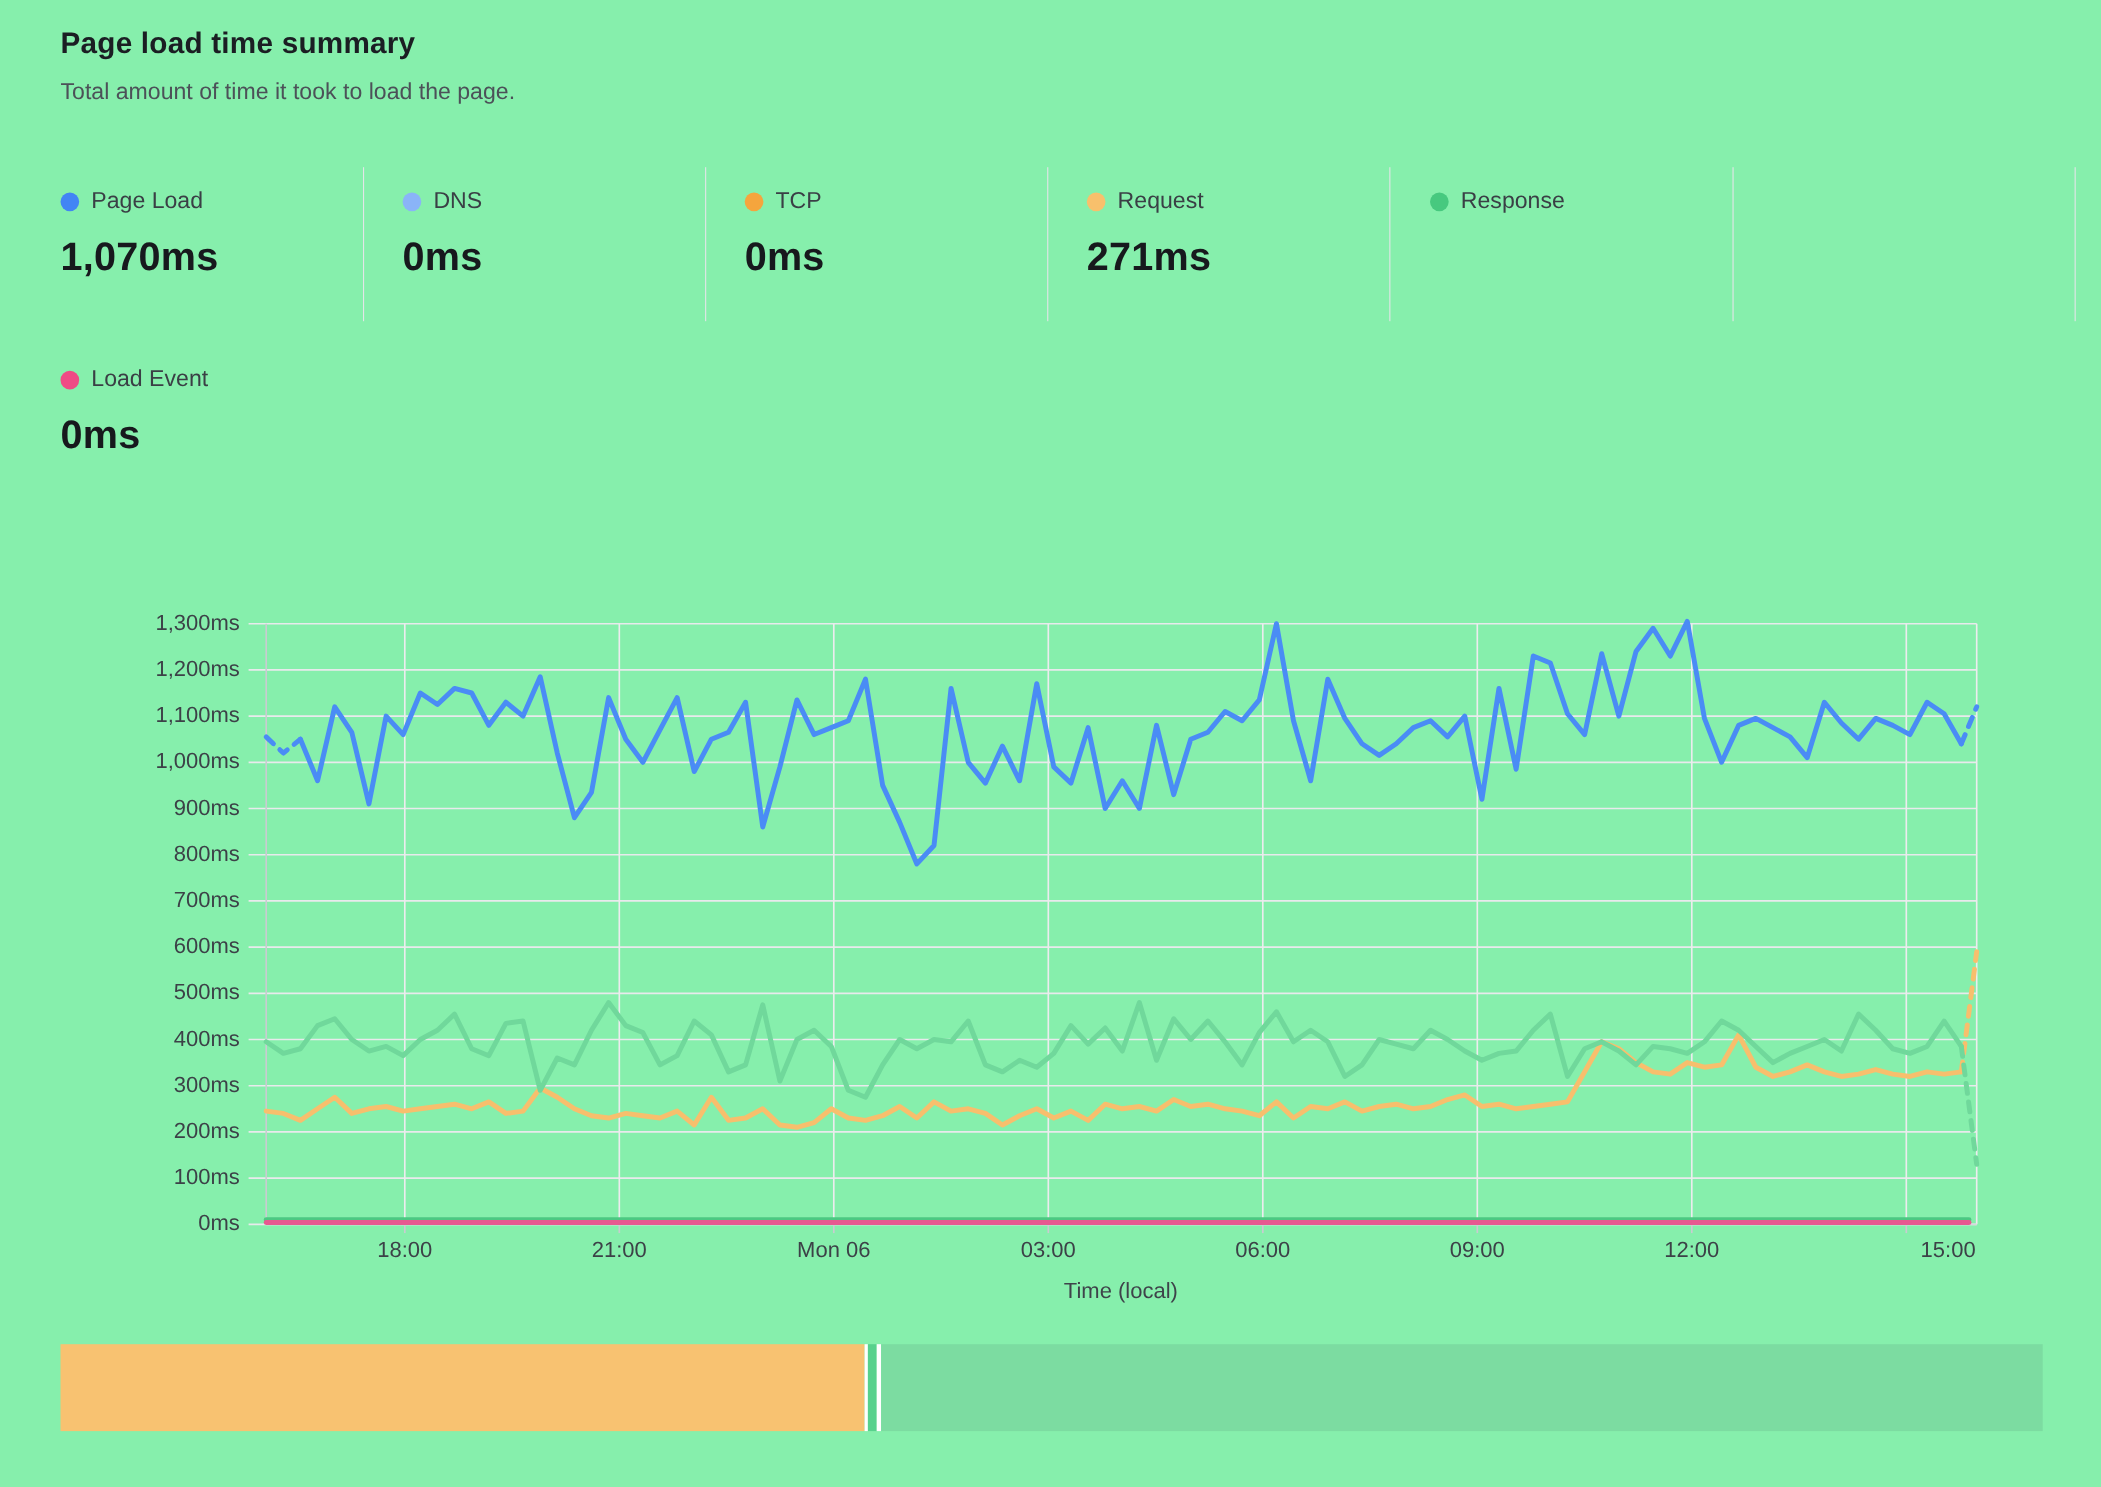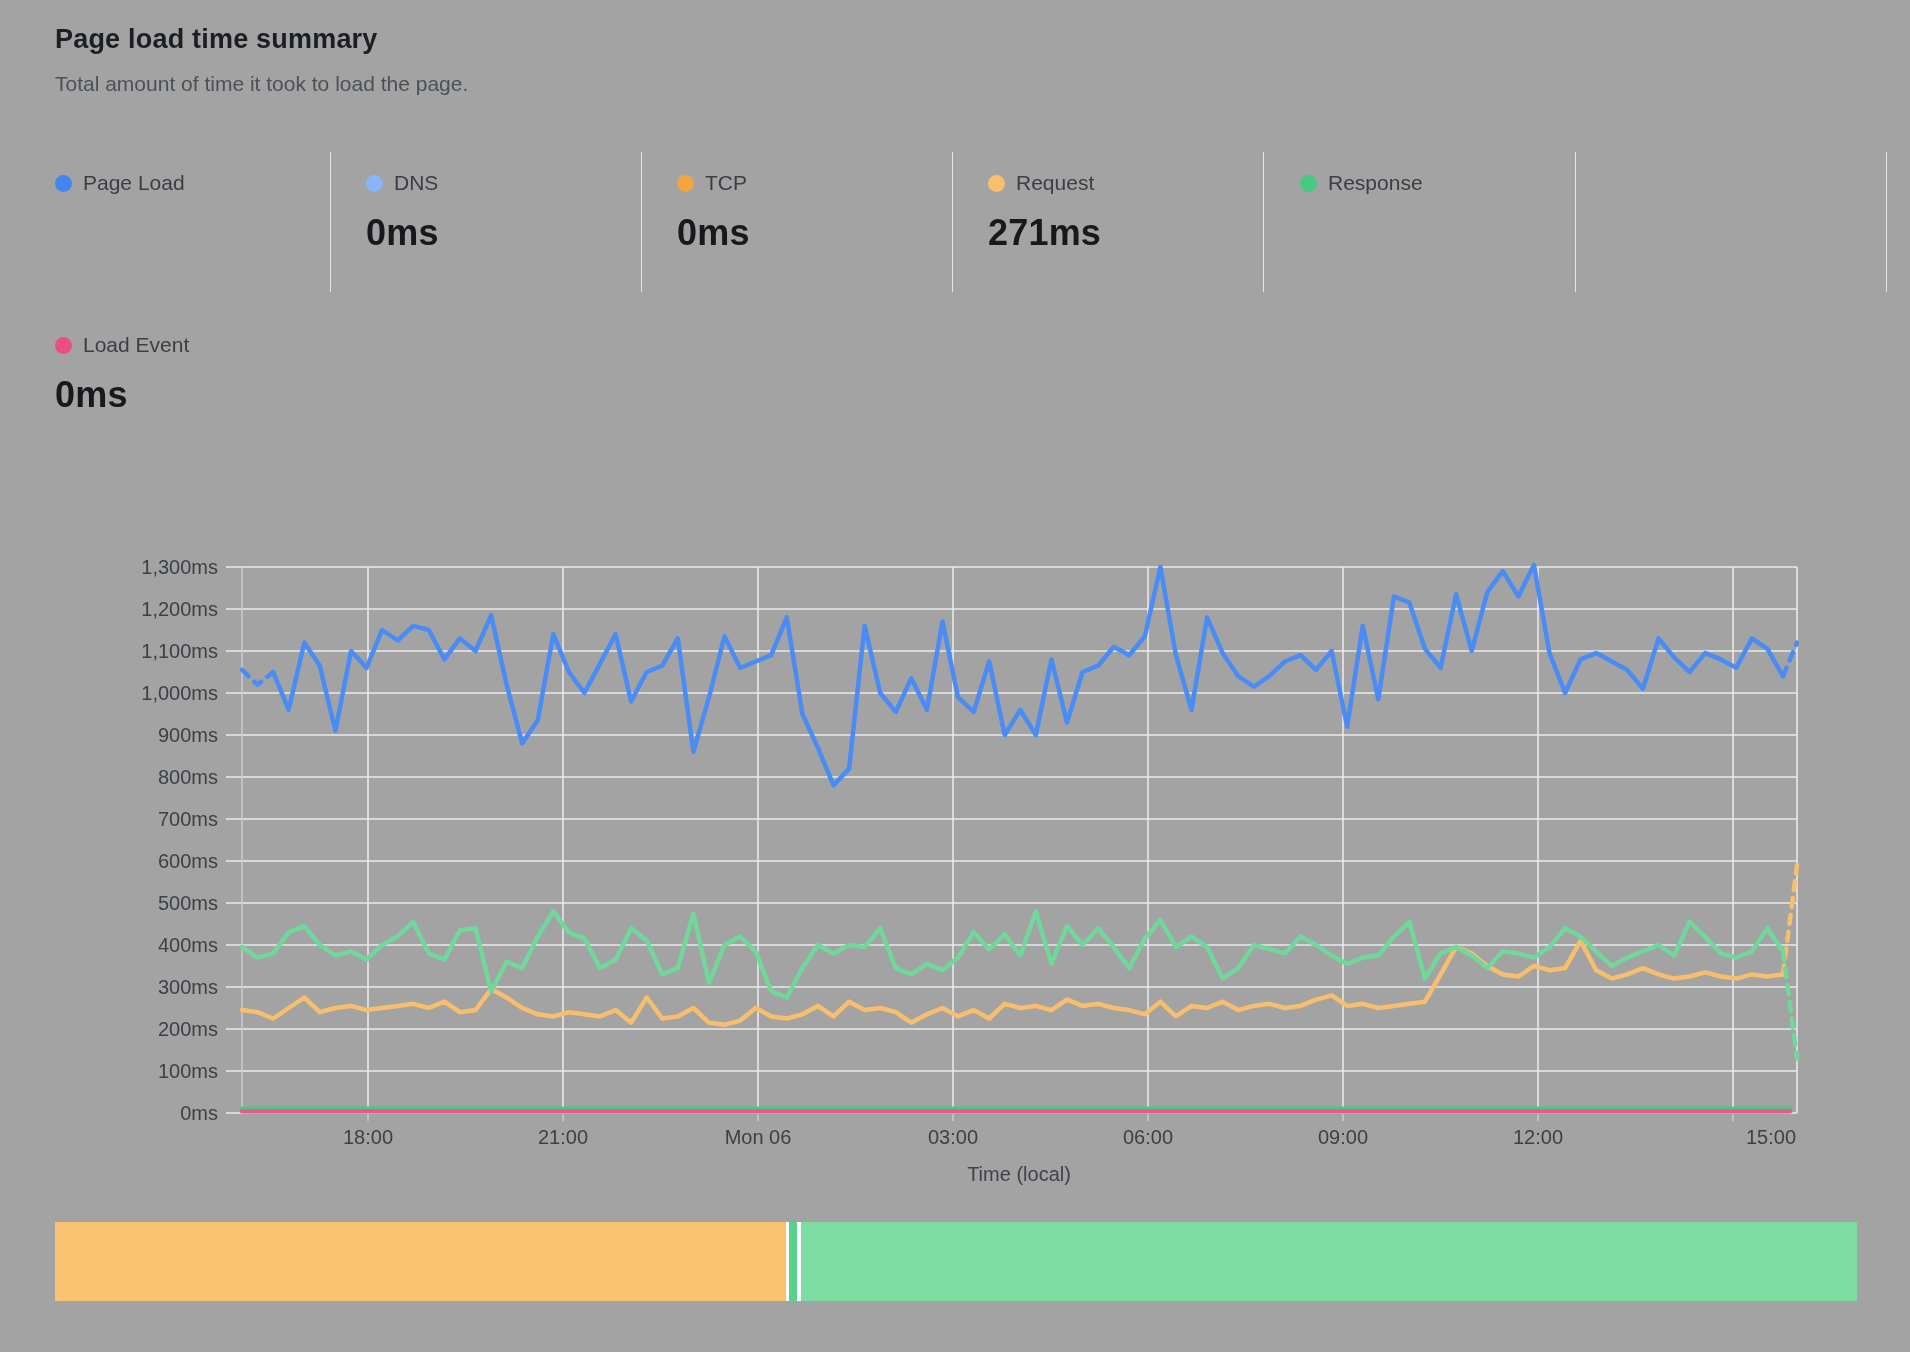--- a/index.html
+++ b/index.html
@@ -1,16 +1,16 @@
 <!DOCTYPE html>
 <html><head>
 <meta charset="utf-8">
 <style>
   html,body{margin:0;padding:0;background:#fff;}
-  .page{position:relative;width:1910px;height:1352px;background:#a3a3a3;
+  .page{position:relative;width:1910px;height:1352px;background:#86efac;
         font-family:"Liberation Sans","DejaVu Sans",sans-serif;color:#1c1f24;overflow:hidden;}
   .title{position:absolute;left:55px;top:24px;font-size:27px;font-weight:700;color:#1b1e23;letter-spacing:.2px;}
   .subtitle{position:absolute;left:55px;top:72px;font-size:21px;font-weight:400;color:#4c5158;}
 
   .stat{position:absolute;width:290px;}
   .stat-head{display:flex;align-items:center;gap:11px;height:26px;}
   .dot{width:17px;height:17px;border-radius:50%;flex:0 0 auto;}
   .stat-label{font-size:21px;color:#3a3f45;}
   .stat-value{margin-top:16px;font-size:36px;font-weight:700;color:#17191d;letter-spacing:.2px;}
   .divider{position:absolute;top:152px;width:1px;height:140px;background:#e3e5e8;}
@@ -30,20 +30,21 @@
 <div class="page">
 
   <div class="title">Page load time summary</div>
   <div class="subtitle">Total amount of time it took to load the page.</div>
 
   <div class="stat" style="left:55px;top:170px">
     <div class="stat-head">
       <span class="dot" style="background-color: rgb(66, 133, 244);"></span>
       <span class="stat-label">Page Load</span>
     </div>
+    <div class="stat-value">1,070ms</div>
   </div>
   <div class="stat" style="left:366px;top:170px">
     <div class="stat-head">
       <span class="dot" style="background-color: rgb(138, 180, 248);"></span>
       <span class="stat-label">DNS</span>
     </div>
     <div class="stat-value">0ms</div>
   </div>
   <div class="stat" style="left:677px;top:170px">
     <div class="stat-head">

